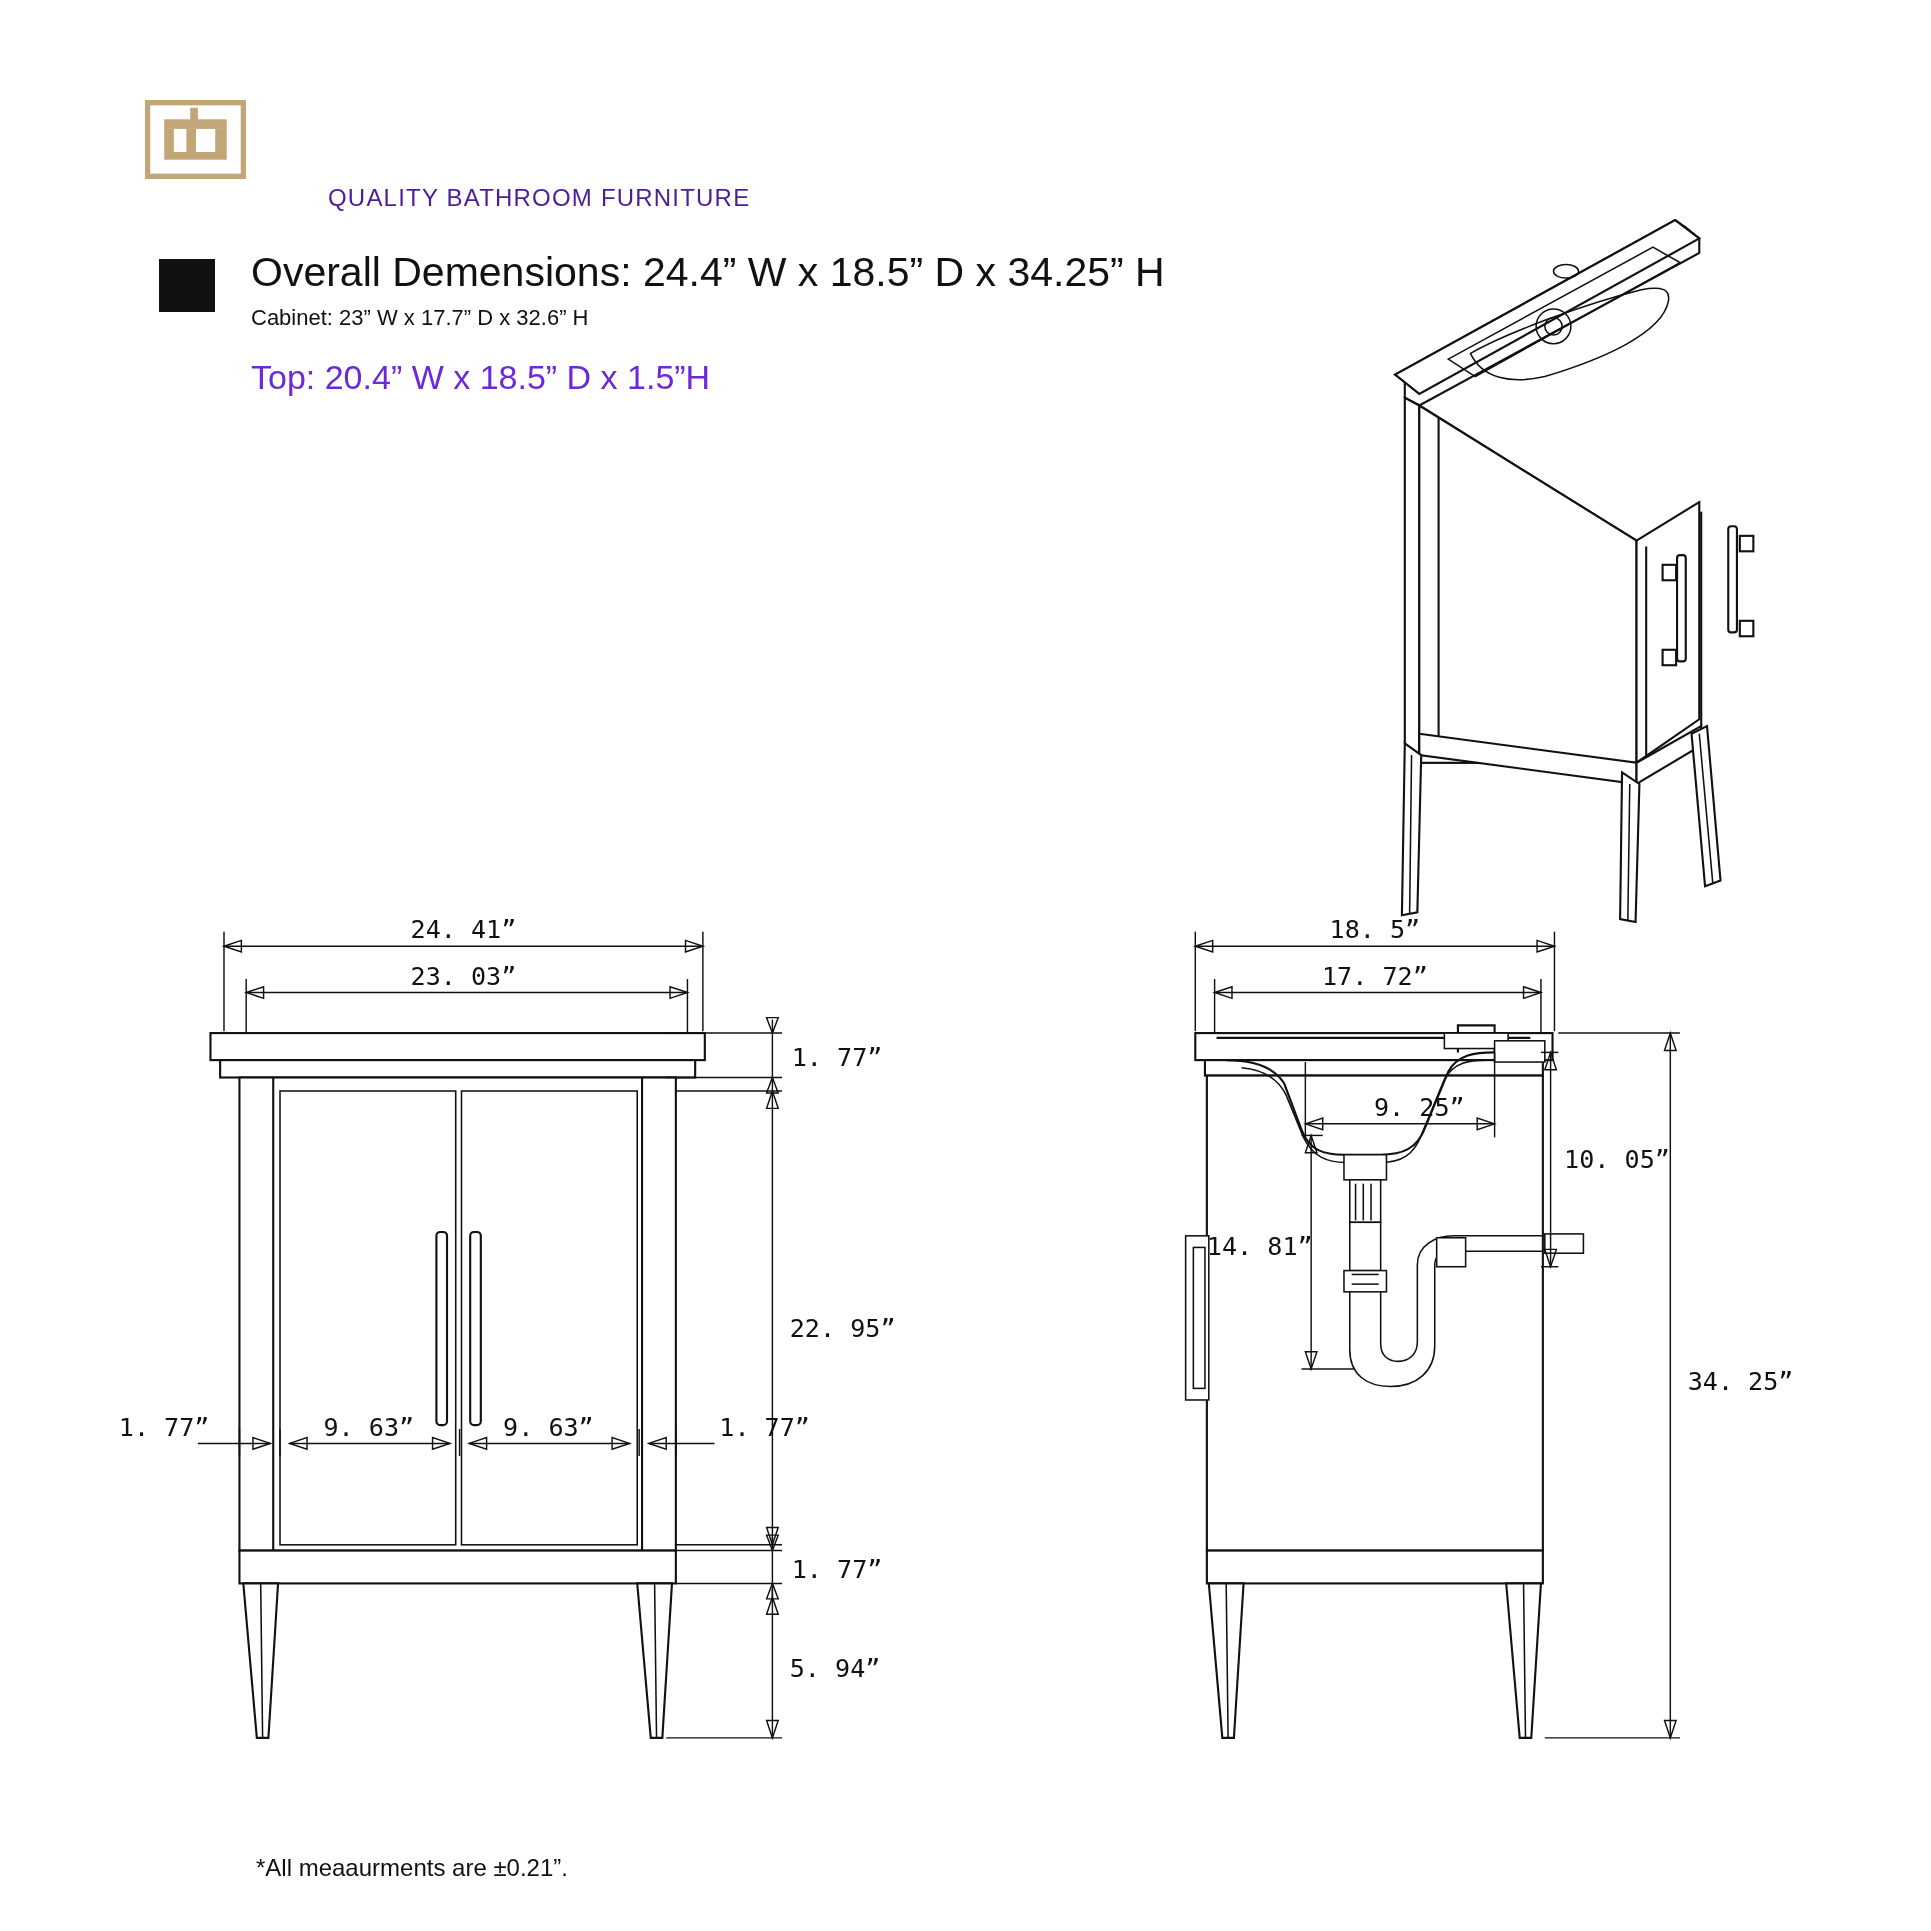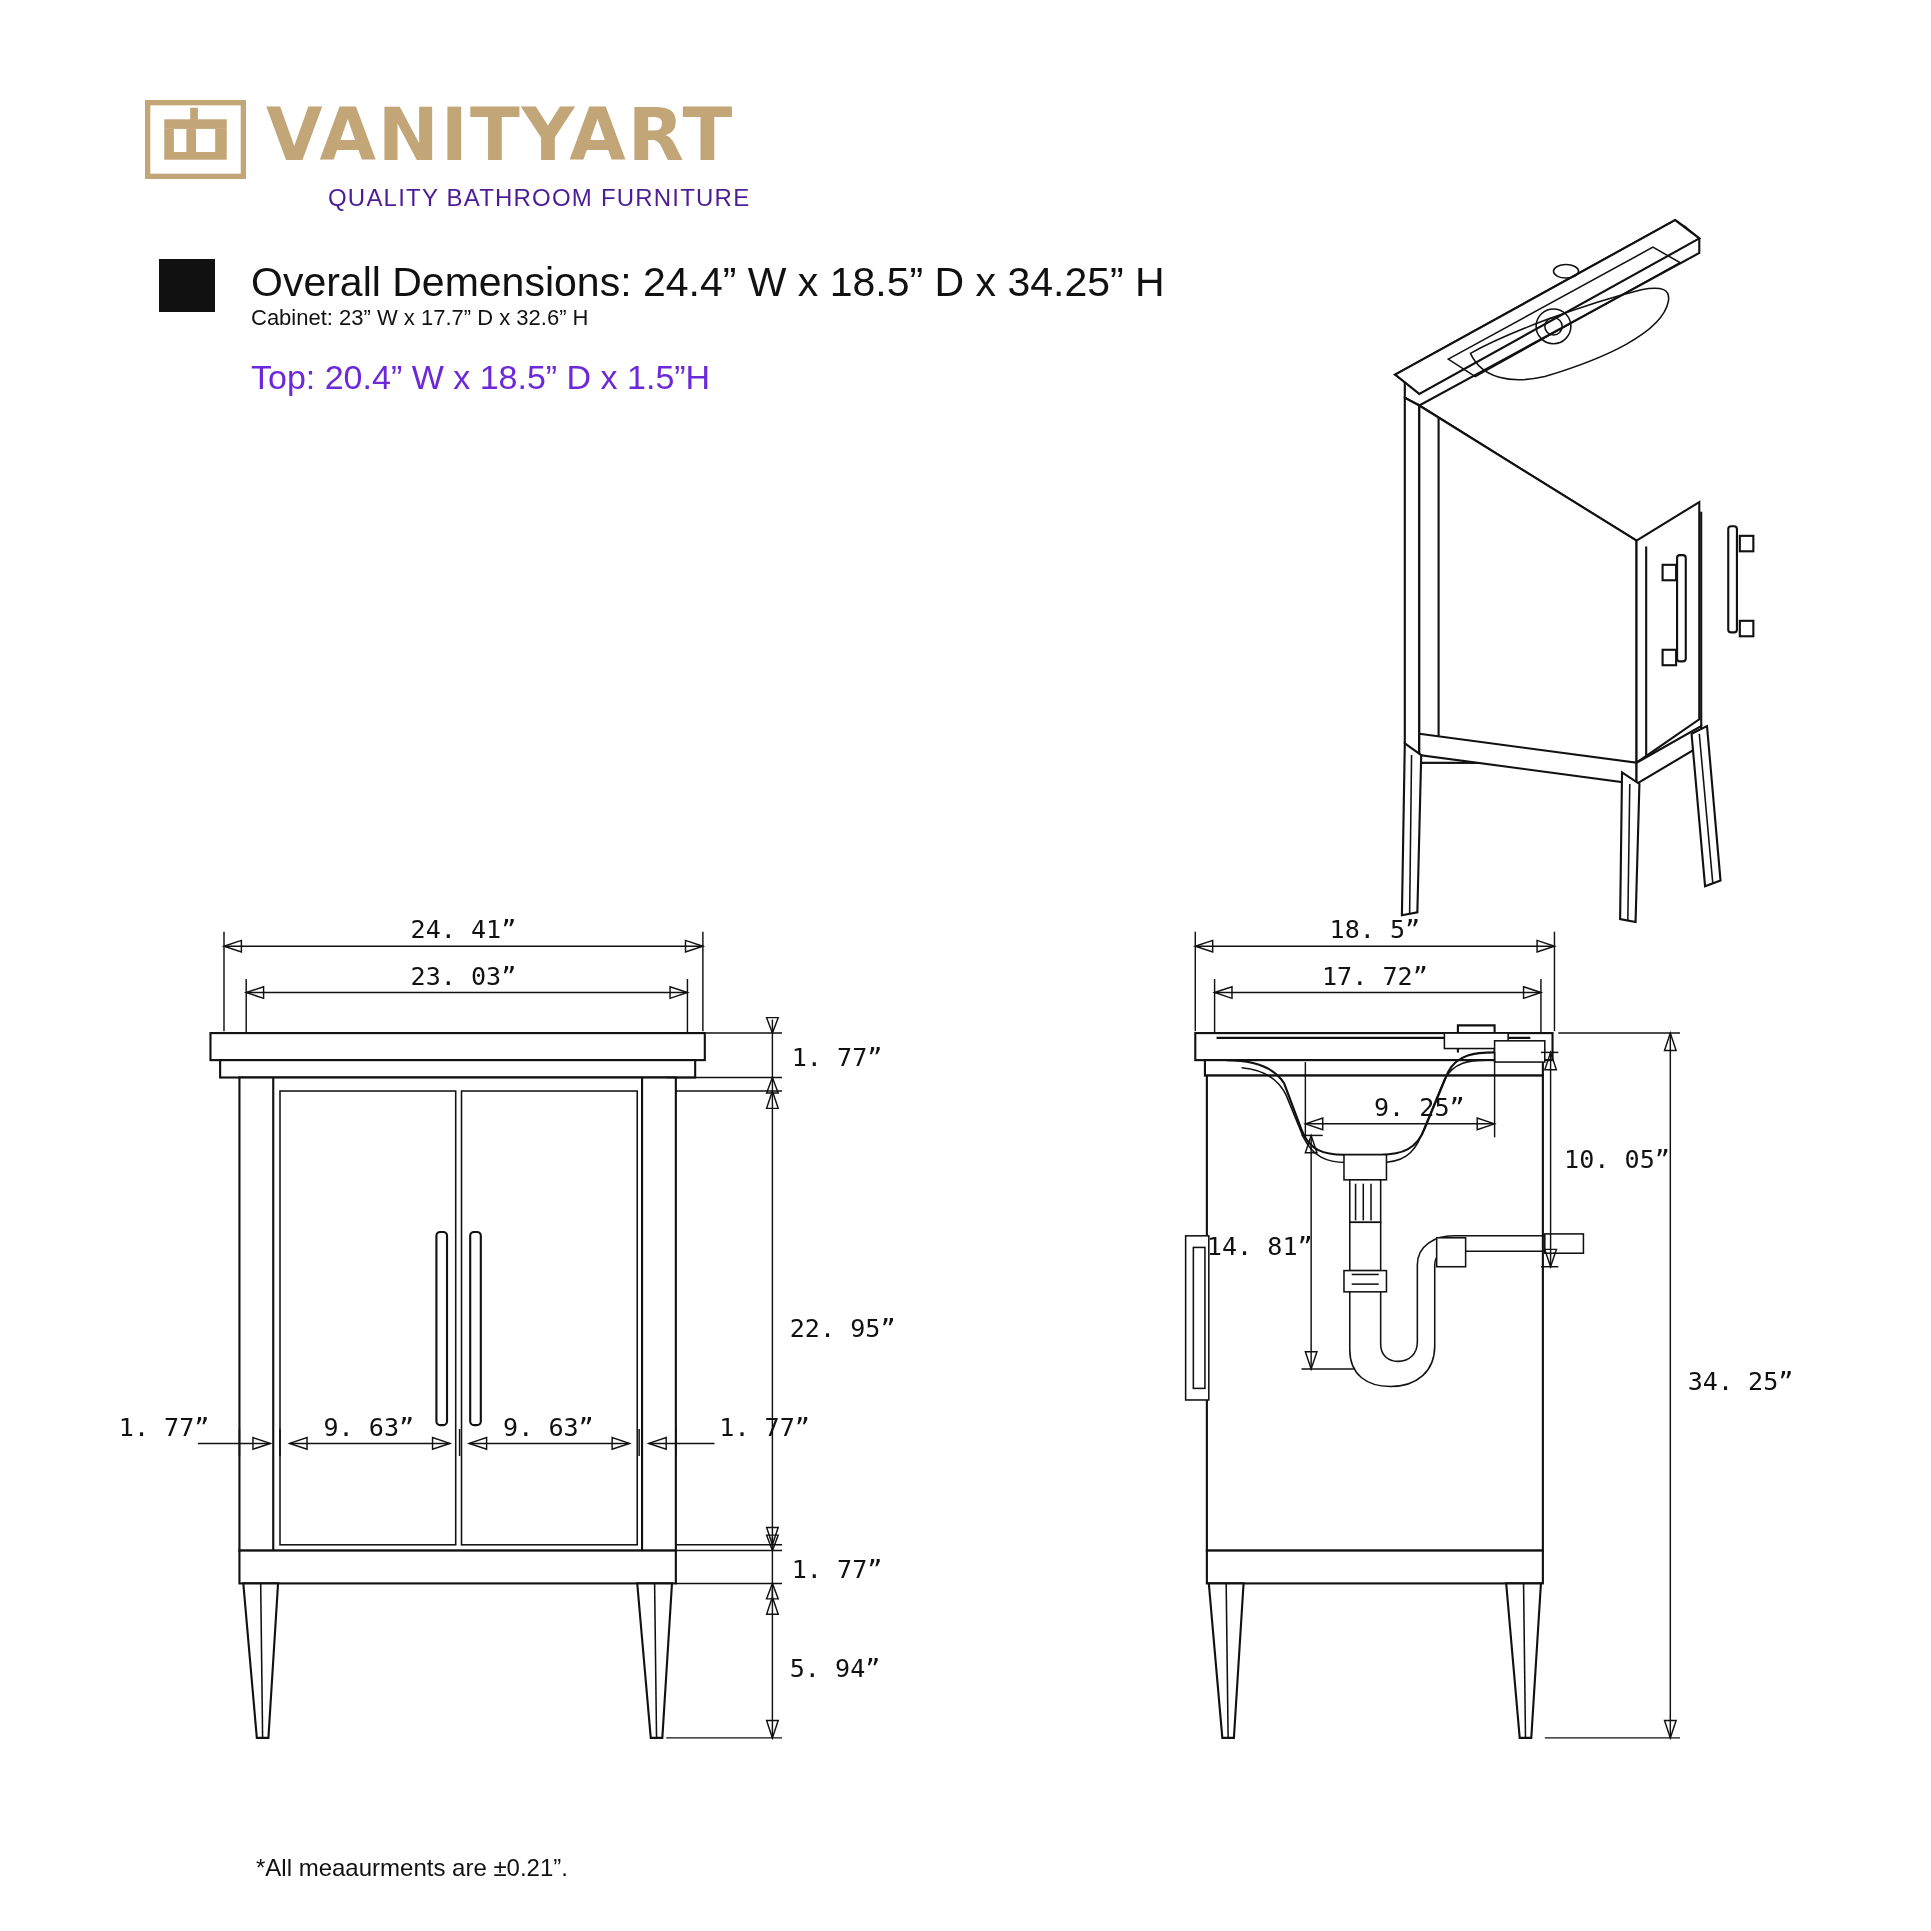--- a/index.html
+++ b/index.html
@@ -63,21 +63,21 @@
     position: absolute;
     left: 0px;
     top: 9.7px;
     width: 56px;
     height: 53px;
     background: #111111;
   }
   #dim-title {
     position: absolute;
     left: 92px;
-    top: 10px;
+    top: 0px;
     font-size: 41px;
     color: #111111;
     white-space: nowrap;
   }
   #dim-line2 {
     position: absolute;
     left: 92px;
     top: 56px;
     font-size: 22px;
     color: #111111;
@@ -124,21 +124,20 @@
     <svg width="101" height="79" viewBox="0 0 105 82">
       <rect x="2" y="2" width="101" height="78" fill="none" stroke="#c2a678" stroke-width="7"></rect>
       <rect x="20" y="20" width="65" height="10" fill="#c2a678"></rect>
       <rect x="43" y="30" width="10" height="24" fill="#c2a678"></rect>
       <rect x="47" y="8" width="8" height="14" fill="#c2a678"></rect>
       <rect x="20" y="54" width="65" height="8" fill="#c2a678"></rect>
       <rect x="20" y="30" width="10" height="24" fill="#c2a678"></rect>
       <rect x="73" y="30" width="12" height="24" fill="#c2a678"></rect>
     </svg>
   </div>
-  <div id="brand-wordmark">VANITYART</div>
   <div id="brand-tagline">QUALITY BATHROOM FURNITURE</div>
 </div>
 
 <div id="dim-block">
   <div id="dim-square"></div>
   <div id="dim-title">Overall Demensions: 24.4” W x 18.5” D x 34.25” H</div>
   <div id="dim-line2">Cabinet: 23” W x 17.7” D x 32.6” H</div>
   <div id="dim-line3">Top: 20.4” W x 18.5” D x 1.5”H</div>
 </div>
 

